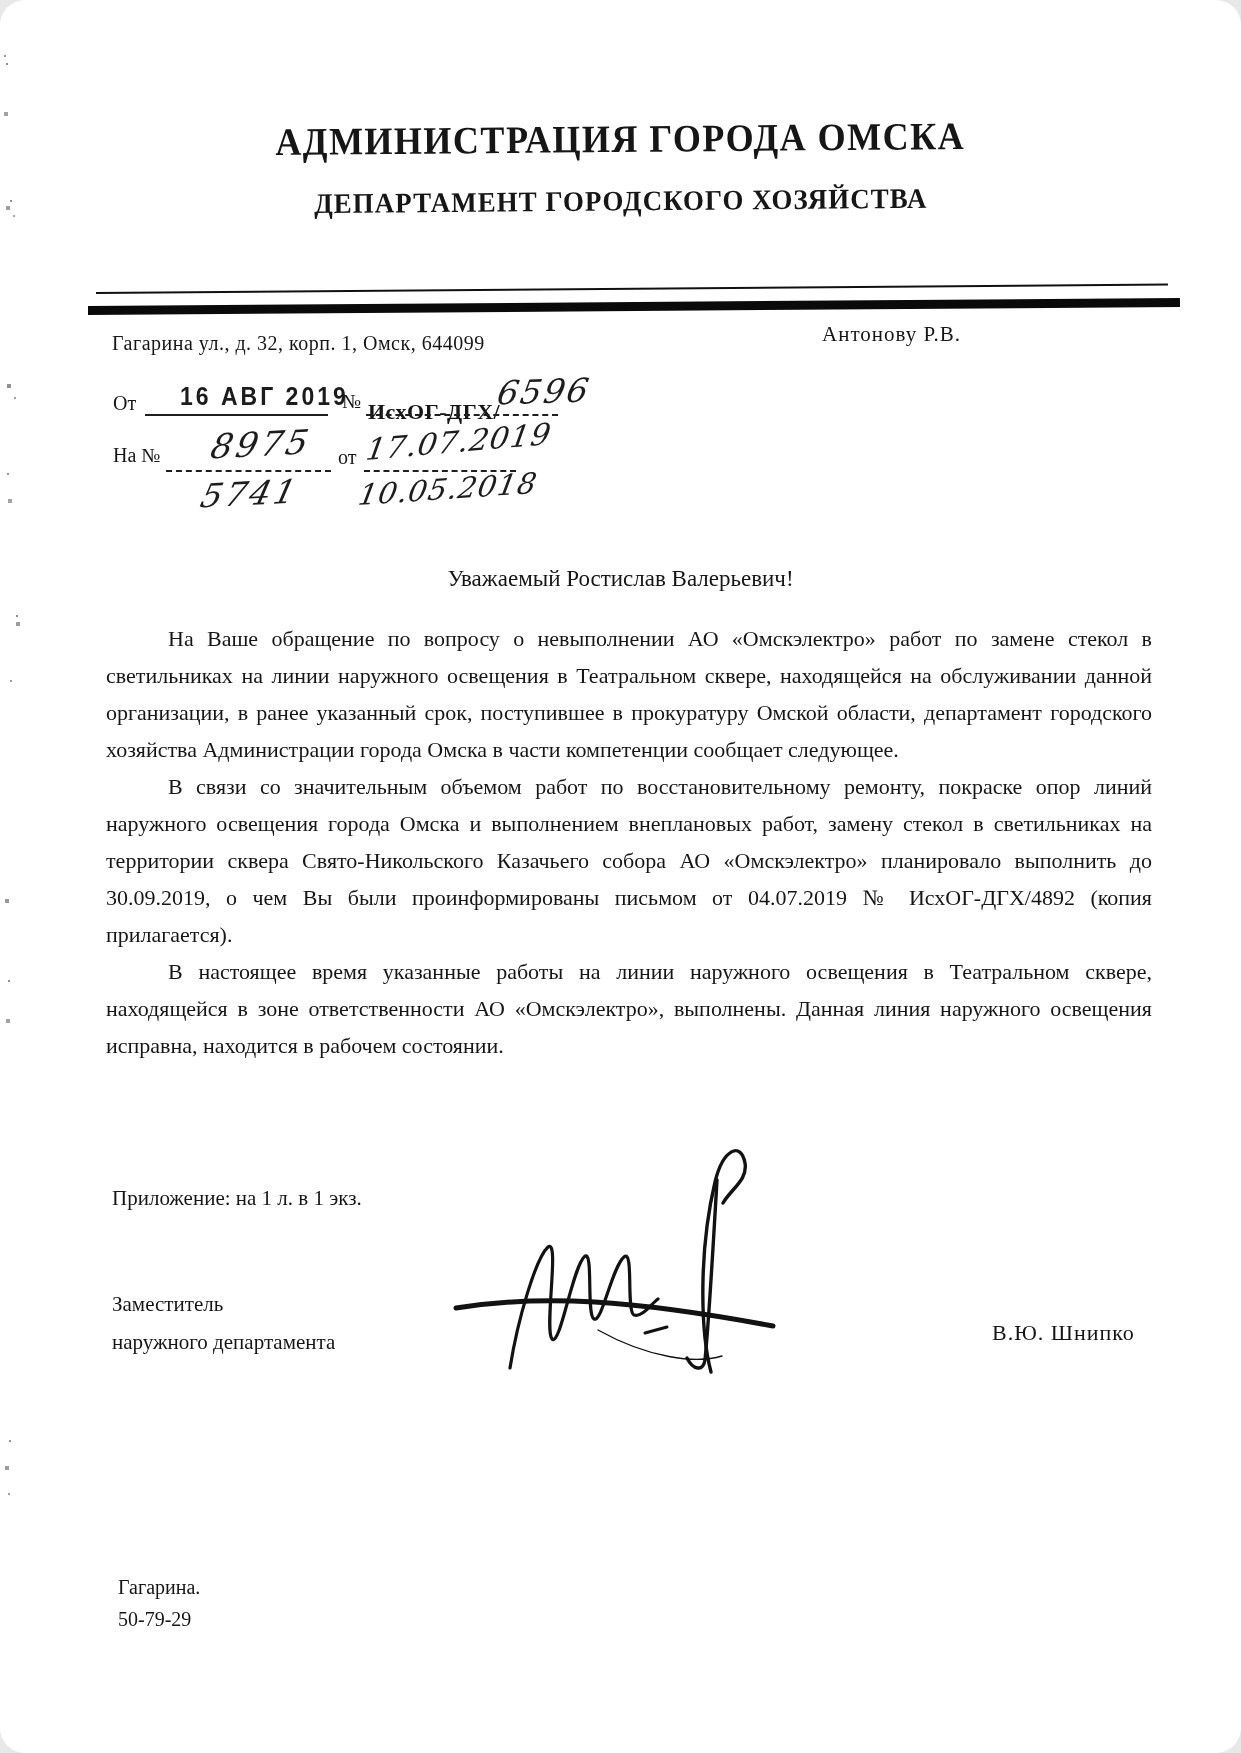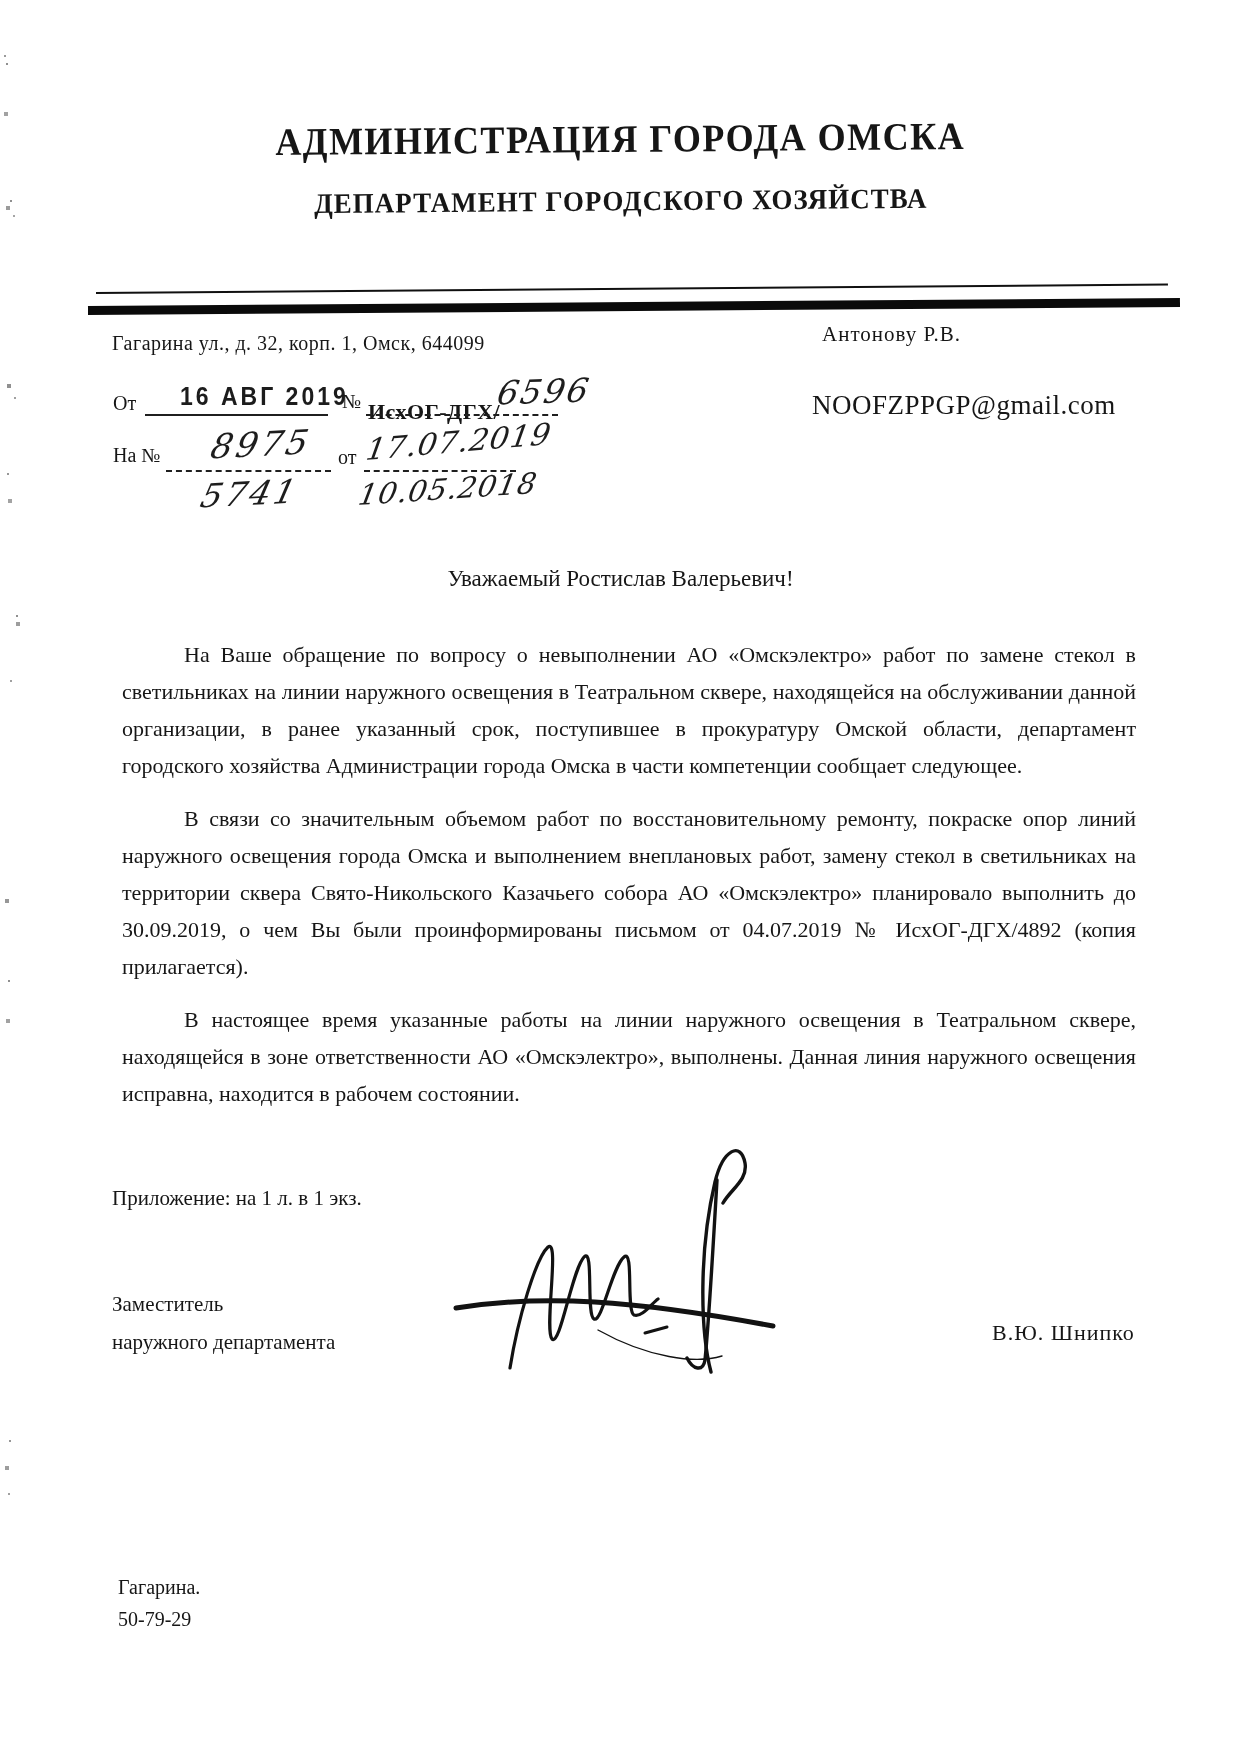--- a/index.html
+++ b/index.html
@@ -9,20 +9,21 @@
   }
   .page {
     position: relative;
     width: 1241px;
     height: 1753px;
     margin: 0 auto;
     background: #ffffff;
     overflow: hidden;
     font-family: "Liberation Serif", serif;
     color: #161616;
+    border-radius: 25px;
   }
   .abs { position: absolute; }
 
   
   .org-header {
     left: 0; top: 118px; width: 100%;
     text-align: center;
     transform: rotate(-0.5deg);
   }
   .org-line1 {
@@ -100,21 +101,21 @@
     left: 0; top: 566px; width: 100%;
     text-align: center;
     font-size: 23px;
   }
   .body-text {
     left: 106px; top: 620px; width: 1046px;
     font-size: 22px;
     line-height: 37px;
     text-align: justify;
   }
-  .body-text p { margin: 16px; text-indent: 62px; }
+  .body-text p { margin: 0; text-indent: 62px; }
 
   .attachment-line { left: 112px; top: 1186px; font-size: 21px; }
 
   
   .sig-title1 { left: 112px; top: 1292px; font-size: 21px; }
   .sig-title2 { left: 112px; top: 1330px; font-size: 21px; }
   .sig-name   { left: 992px; top: 1320px; font-size: 22px; letter-spacing: 1px; font-family: Liberation Serif, serif; }
   .sig-svg    { left: 448px; top: 1118px; }
 
   
@@ -156,21 +157,20 @@
   <div class="abs org-header">
     <div class="org-line1">АДМИНИСТРАЦИЯ ГОРОДА ОМСКА</div>
     <div class="org-line2">ДЕПАРТАМЕНТ ГОРОДСКОГО ХОЗЯЙСТВА</div>
   </div>
 
   <div class="abs rule-thin"></div>
   <div class="abs rule-thick"></div>
 
   <div class="abs sender-address">Гагарина ул., д. 32, корп. 1, Омск, 644099</div>
   <div class="abs recipient-name">Антонову Р.В.</div>
-  <div class="abs recipient-email">NOOFZPPGP@gmail.com</div>
 
   <div class="abs plain lbl-from">От</div>
   <div class="abs stamp-date">16 АВГ 2019</div>
   <div class="abs uline ul-from"></div>
   <div class="abs plain lbl-number">№</div>
   <div class="abs out-number-prefix">ИсхОГ-ДГХ/</div>
   <div class="abs hand out-number-hand">6596</div>
   <div class="abs uline-dashed ul-outnum"></div>
 
   <div class="abs plain lbl-reply">На №</div>

